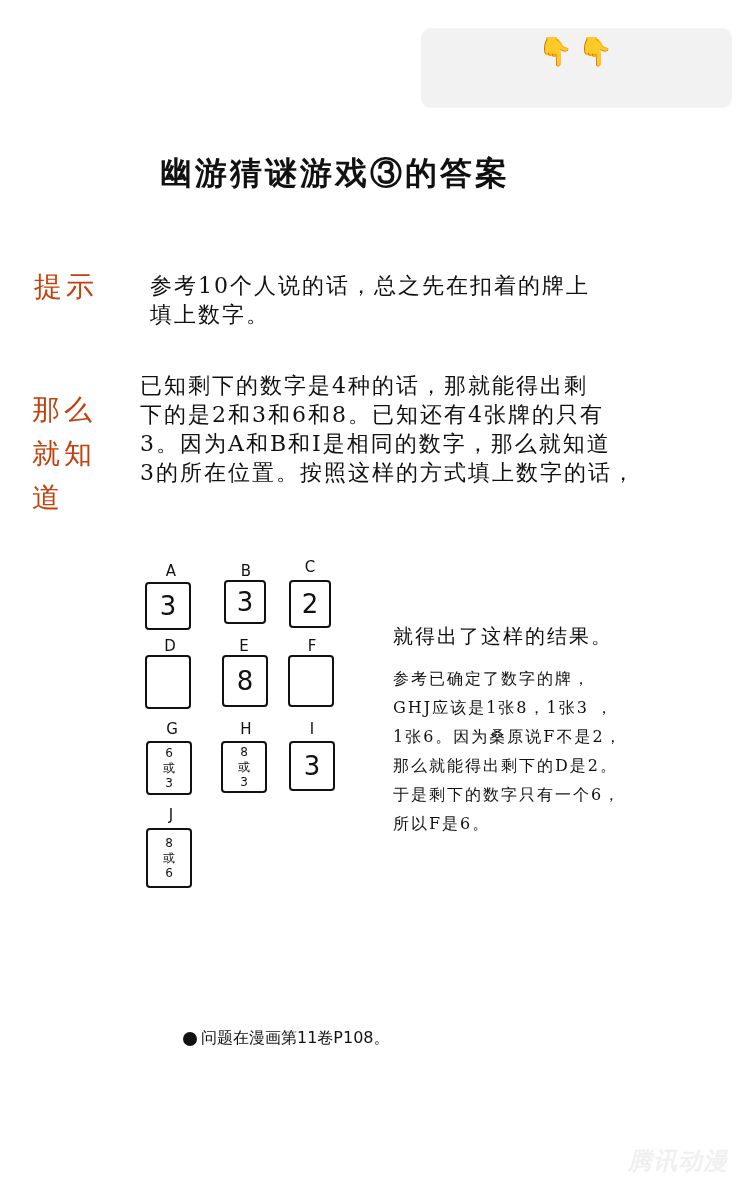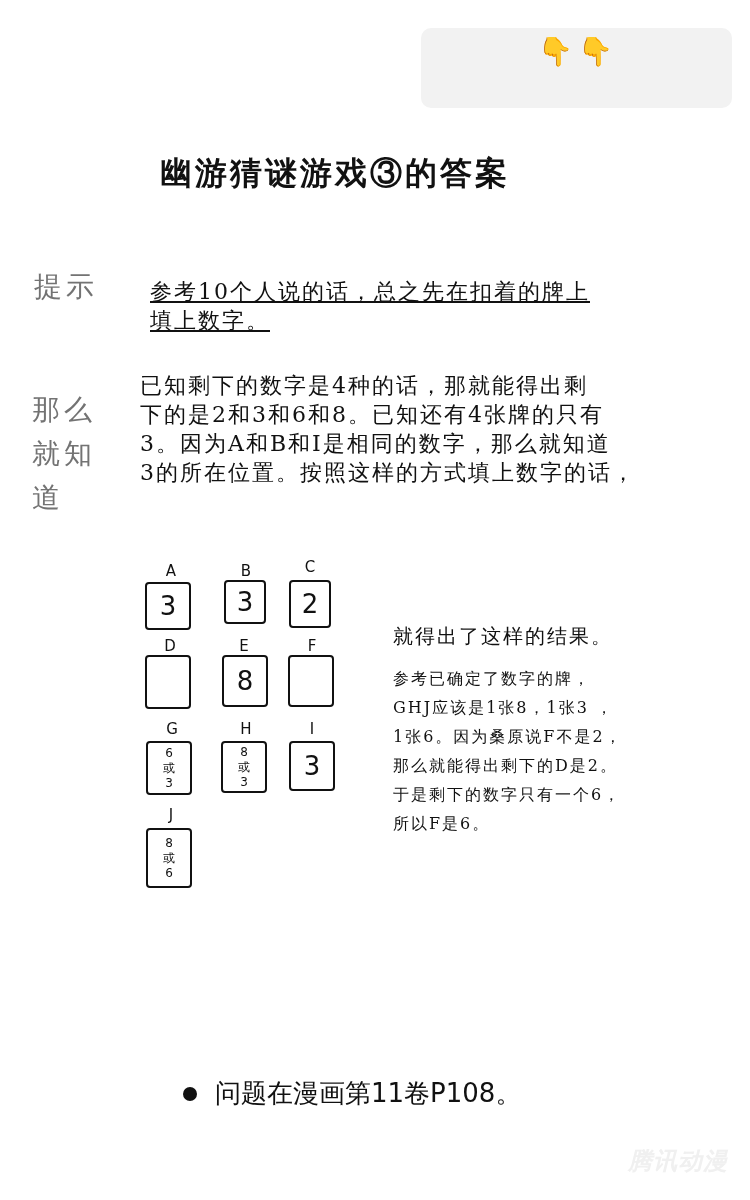--- a/index.html
+++ b/index.html
@@ -16,49 +16,49 @@
     display: flex; justify-content: center; align-items: center; gap: 4px;
   }
   .wm-hand { color: #f5b82e; font-size: 28px; }
   .wm-line2 { font-family: "Liberation Sans", sans-serif; font-size: 32px; color: #d4d4d4; line-height: 34px; letter-spacing: 0.5px; }
 
   .title {
     position: absolute; left: 160px; top: 152px; font-family: "DejaVu Serif", serif;
     font-size: 32px; font-weight: bold; letter-spacing: 3px; color: #111;
   }
   .label {
-    position: absolute; font-family: "DejaVu Serif", serif; font-size: 28px; letter-spacing: 4px; color: #737373;
+    position: absolute; font-family: "DejaVu Serif", serif; font-size: 28px; letter-spacing: 4px; color: #c2410c;
   }
   .para {
     position: absolute; font-family: "DejaVu Serif", serif; font-size: 22px; line-height: 29px; color: #111;
     white-space: pre-line; letter-spacing: 2px;
   }
   .hint-label { left: 34px; top: 268px; }
-  .hint-text { left: 150px; top: 277px; width: 500px; text-decoration: underline; }
+  .hint-text { left: 150px; top: 271px; width: 500px; }
   .sol-label { left: 32px; top: 388px; line-height: 44px; width: 70px; }
   .sol-text { left: 140px; top: 371px; width: 580px; }
 
   .card-label {
     position: absolute; font-family: "DejaVu Sans", sans-serif; font-size: 15px; color: #111;
     width: 20px; text-align: center;
   }
   .card {
     position: absolute; width: 42px; height: 44px; border: 2.5px solid #111; border-radius: 4px;
     background: #fff; display: flex; flex-direction: column; align-items: center; justify-content: center;
     font-family: "DejaVu Sans", sans-serif; color: #111;
   }
   .card .big { font-size: 26px; line-height: 26px; }
   .card .small { font-size: 12px; line-height: 15px; text-align: center; }
 
   .result-text { left: 393px; top: 622px; width: 350px; font-size: 20px; line-height: 28px; }
   .result-text2 { left: 393px; top: 664px; width: 350px; font-size: 16px; line-height: 29px; }
 
   .footnote {
-    position: absolute; left: 183px; top: 1028px; font-family: "DejaVu Sans", sans-serif; font-size: 26px; color: #111;
-    display: flex; align-items: center; gap: 18px; margin-top: 48px;
+    position: absolute; left: 183px; top: 1028px; font-family: "DejaVu Sans", sans-serif; font-size: 16px; color: #111;
+    display: flex; align-items: center; gap: 4px;
   }
   .bullet { width: 14px; height: 14px; background: #111; border-radius: 50%; display: inline-block; }
 
   .logo {
     position: absolute; left: 628px; top: 1145px; font-family: "DejaVu Sans", sans-serif; font-size: 24px;
     font-weight: bold; font-style: italic; color: #f0f0f0; letter-spacing: 1px;
   }
 </style>
 </head>
 <body>

